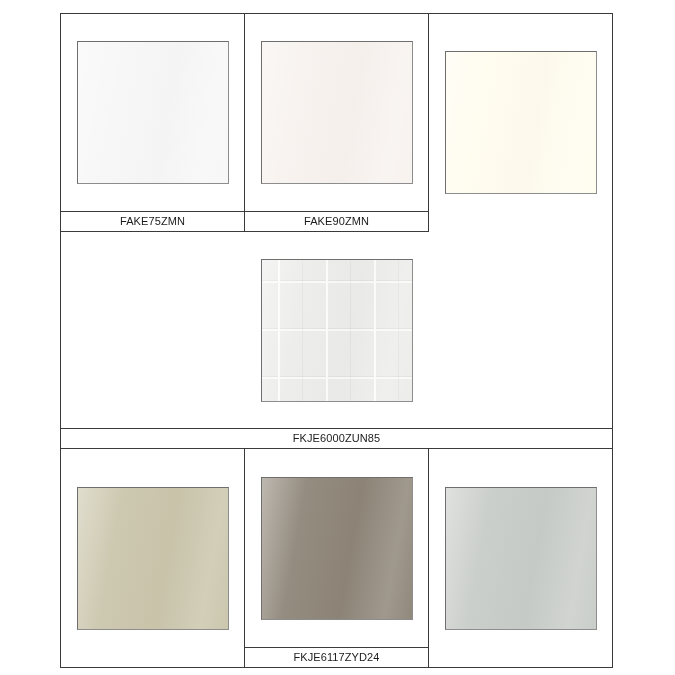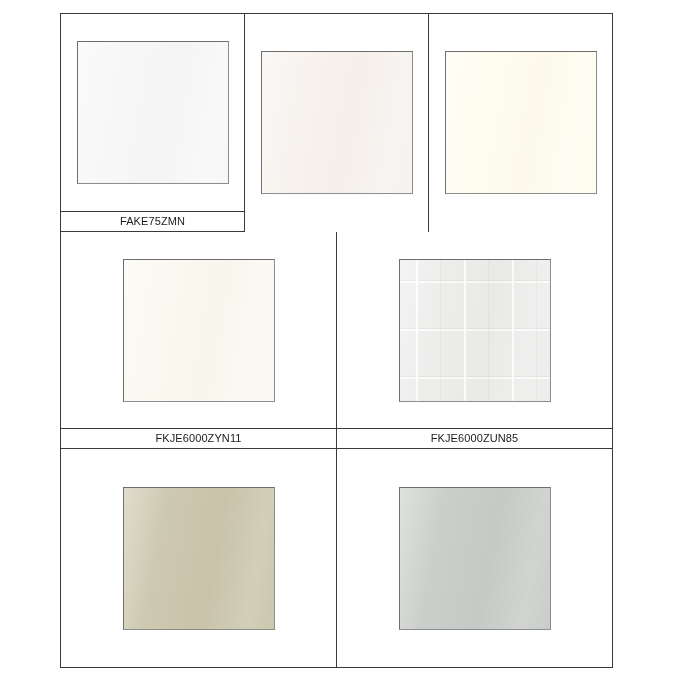--- a/index.html
+++ b/index.html
@@ -134,40 +134,33 @@
       </div>
       <div class="swatch-label">FAKE75ZMN</div>
     </div>
 
     <div class="swatch-cell">
       <div class="swatch-image-area">
         <div class="swatch-chip" style="background-color: rgb(247, 242, 238);">
           <div class="sheen"></div>
         </div>
       </div>
+      <div class="swatch-label">FAKE90ZMN</div>
     </div>
 
     <div class="swatch-cell">
       <div class="swatch-image-area">
         <div class="swatch-chip" style="background-color: rgb(255, 252, 239);">
           <div class="sheen"></div>
         </div>
       </div>
     </div>
   </div>
 
   <div class="swatch-row">
-    <div class="swatch-cell">
-      <div class="swatch-image-area">
-        <div class="swatch-chip" style="background-color: rgb(251, 248, 240);">
-          <div class="sheen"></div>
-        </div>
-      </div>
-      <div class="swatch-label">FKJE6000ZYN11</div>
-    </div>
 
 
     <div class="swatch-cell">
       <div class="swatch-image-area">
         <div class="swatch-chip textured" style="background-color: rgb(236, 236, 235);">
           <div class="relief"></div>
           <div class="relief2"></div>
           <div class="sheen"></div>
         </div>
       </div>
@@ -177,20 +170,28 @@
 
   <div class="swatch-row">
     <div class="swatch-cell">
       <div class="swatch-image-area">
         <div class="swatch-chip" style="background-color: rgb(202, 197, 171);">
           <div class="sheen"></div>
         </div>
       </div>
     </div>
 
+    <div class="swatch-cell">
+      <div class="swatch-image-area">
+        <div class="swatch-chip" style="background-color: rgb(142, 133, 120);">
+          <div class="sheen"></div>
+        </div>
+      </div>
+      <div class="swatch-label">FKJE6117ZYD24</div>
+    </div>
 
     <div class="swatch-cell">
       <div class="swatch-image-area">
         <div class="swatch-chip" style="background-color: rgb(200, 204, 200);">
           <div class="sheen"></div>
         </div>
       </div>
     </div>
   </div>
 

